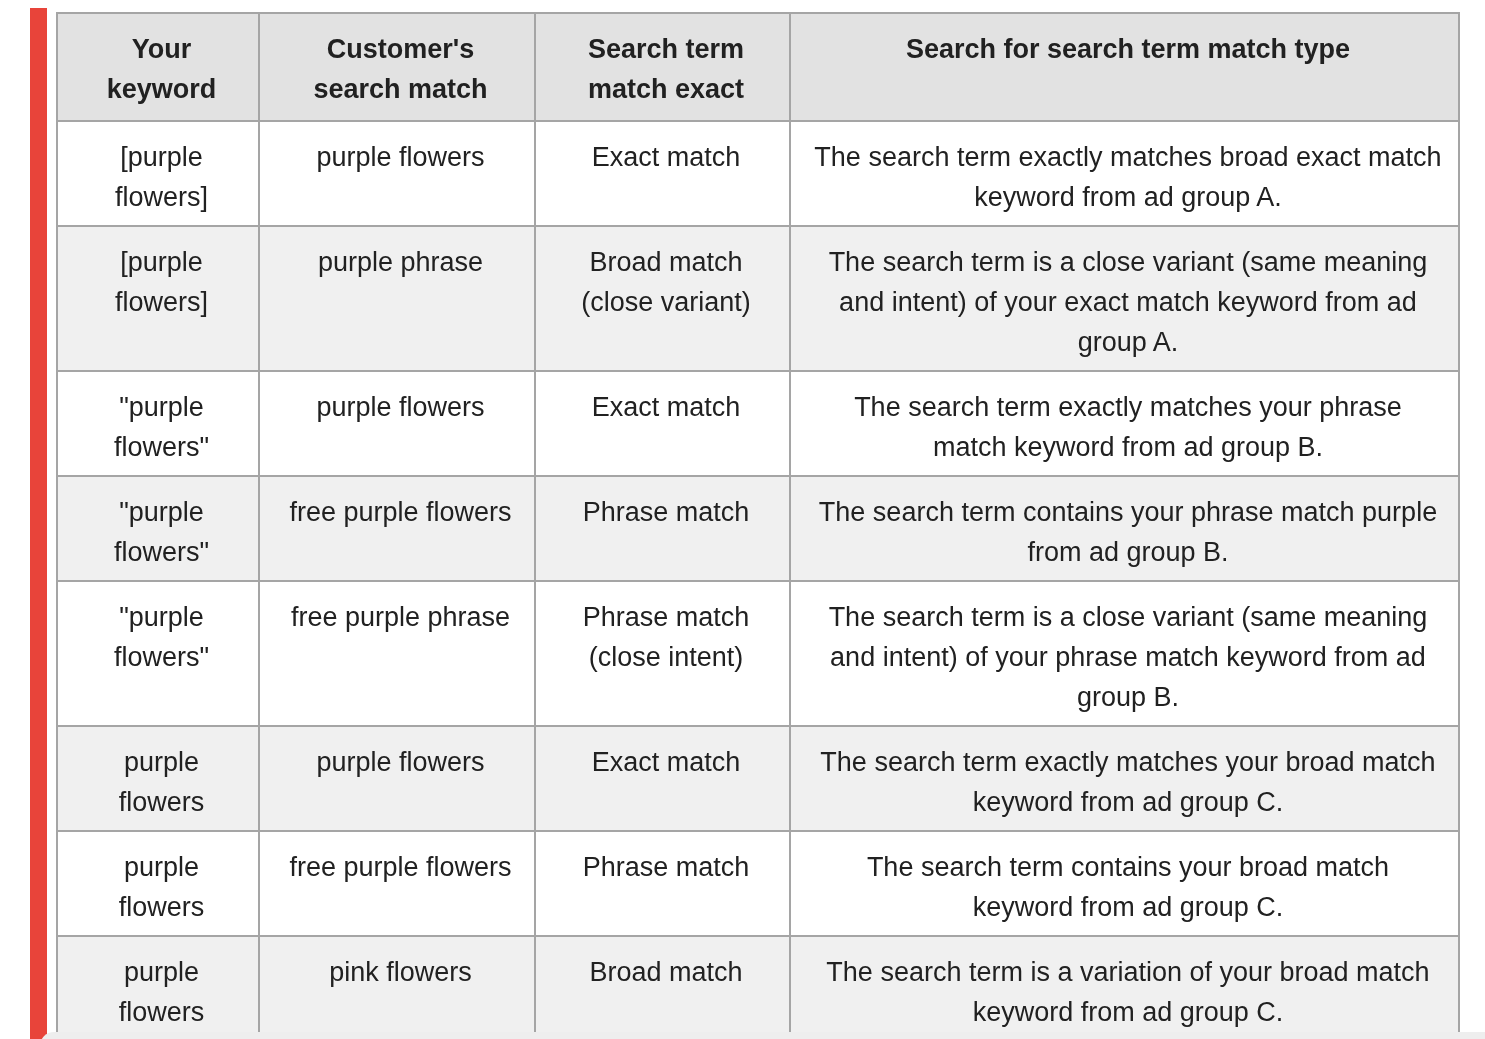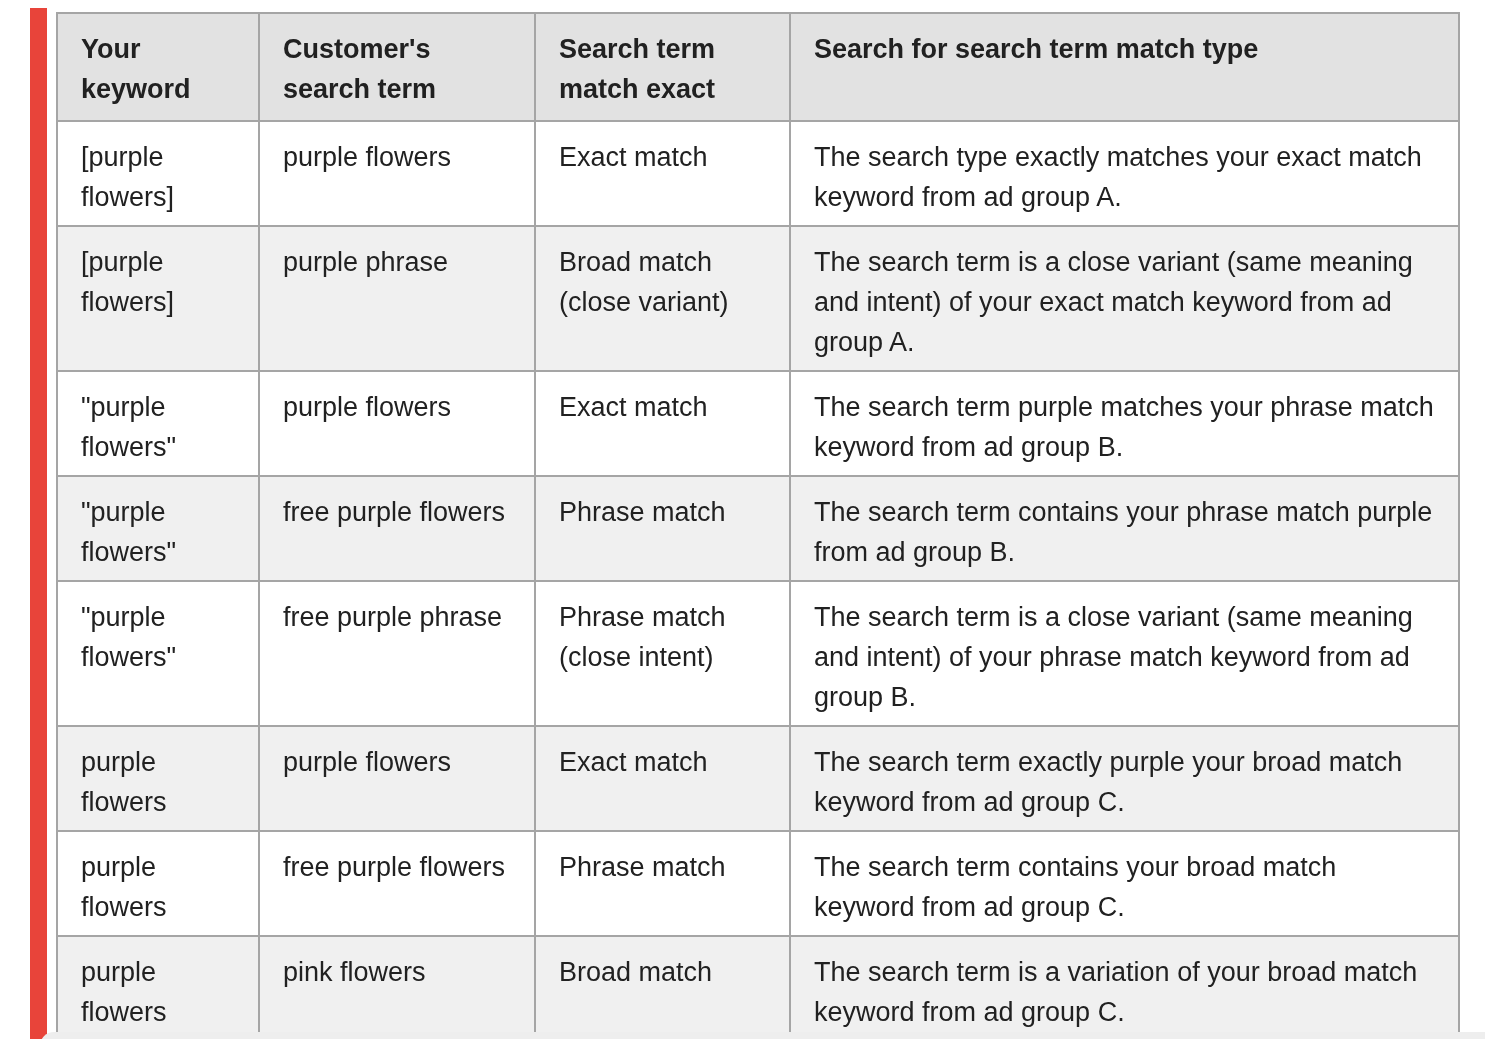--- a/index.html
+++ b/index.html
@@ -27,21 +27,21 @@
     table-layout: fixed;
     width: 1402px;
   }
   table.match-table col.c1 { width: 202px; }
   table.match-table col.c2 { width: 276px; }
   table.match-table col.c3 { width: 255px; }
   table.match-table col.c4 { width: 669px; }
   table.match-table th, table.match-table td {
     border: 2px solid #a5a5a5;
     vertical-align: top;
-    text-align: left;
+    text-align: center;
     padding: 15px 16px 8px 23px;
     font-size: 27px;
     line-height: 40px;
     font-weight: 400;
     word-wrap: break-word;
   }
   table.match-table th {
     background: #e2e2e2;
     font-weight: 700;
     padding-bottom: 11px;
@@ -66,61 +66,61 @@
   <table class="match-table">
     <colgroup>
       <col class="c1">
         <col class="c2">
         <col class="c3">
         <col class="c4">
     </colgroup>
     <thead>
       <tr>
         <th>Your keyword</th>
-        <th>Customer's search term</th>
+        <th>Customer's search match</th>
         <th>Search term match exact</th>
         <th>Search for search term match type</th>
       </tr>
     </thead>
     <tbody>
       <tr>
         <td>[purple flowers]</td>
         <td>purple flowers</td>
         <td>Exact match</td>
-        <td>The search type exactly matches your exact match keyword from ad group A.</td>
+        <td>The search term exactly matches broad exact match keyword from ad group A.</td>
       </tr>
       <tr>
         <td>[purple flowers]</td>
         <td>purple phrase</td>
         <td>Broad match (close variant)</td>
         <td>The search term is a close variant (same meaning and intent) of your exact match keyword from ad group A.</td>
       </tr>
       <tr>
         <td>"purple flowers"</td>
         <td>purple flowers</td>
         <td>Exact match</td>
-        <td>The search term purple matches your phrase match keyword from ad group B.</td>
+        <td>The search term exactly matches your phrase match keyword from ad group B.</td>
       </tr>
       <tr>
         <td>"purple flowers"</td>
         <td>free purple flowers</td>
         <td>Phrase match</td>
         <td>The search term contains your phrase match purple from ad group B.</td>
       </tr>
       <tr>
         <td>"purple flowers"</td>
         <td>free purple phrase</td>
         <td>Phrase match (close intent)</td>
         <td>The search term is a close variant (same meaning and intent) of your phrase match keyword from ad group B.</td>
       </tr>
       <tr>
         <td>purple flowers</td>
         <td>purple flowers</td>
         <td>Exact match</td>
-        <td>The search term exactly purple your broad match keyword from ad group C.</td>
+        <td>The search term exactly matches your broad match keyword from ad group C.</td>
       </tr>
       <tr>
         <td>purple flowers</td>
         <td>free purple flowers</td>
         <td>Phrase match</td>
         <td>The search term contains your broad match keyword from ad group C.</td>
       </tr>
       <tr>
         <td>purple flowers</td>
         <td>pink flowers</td>

